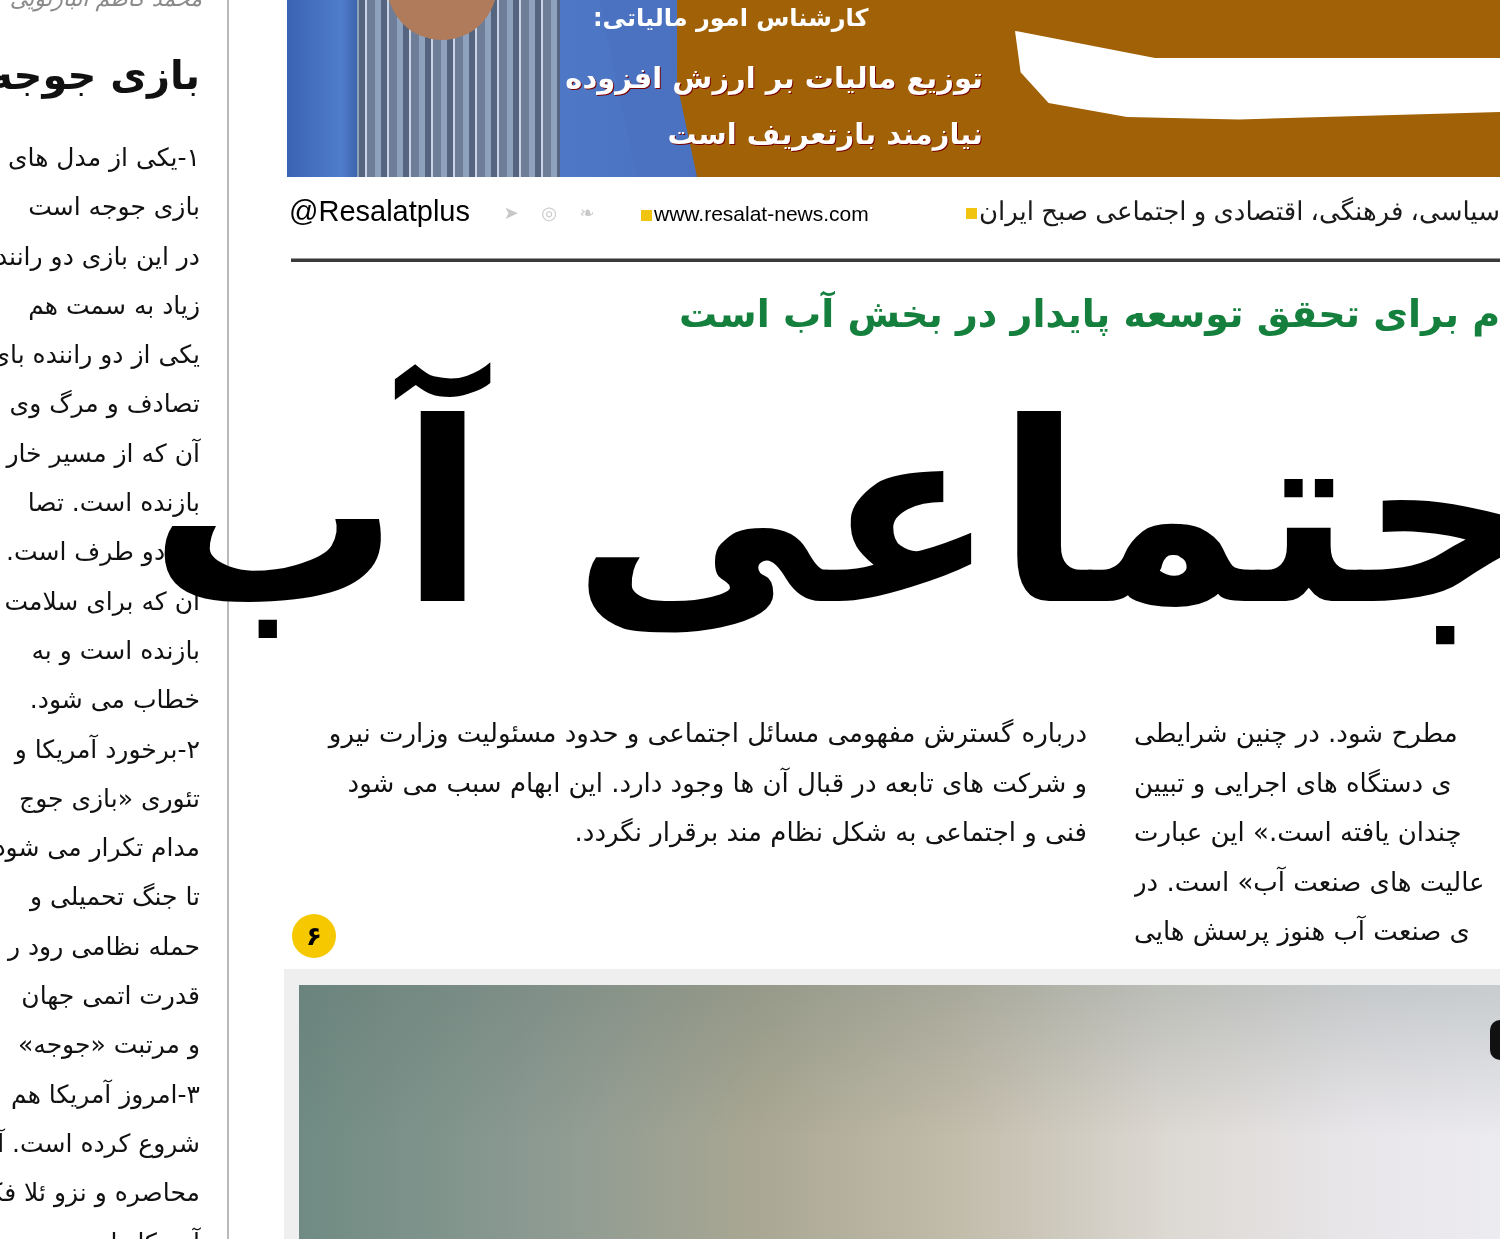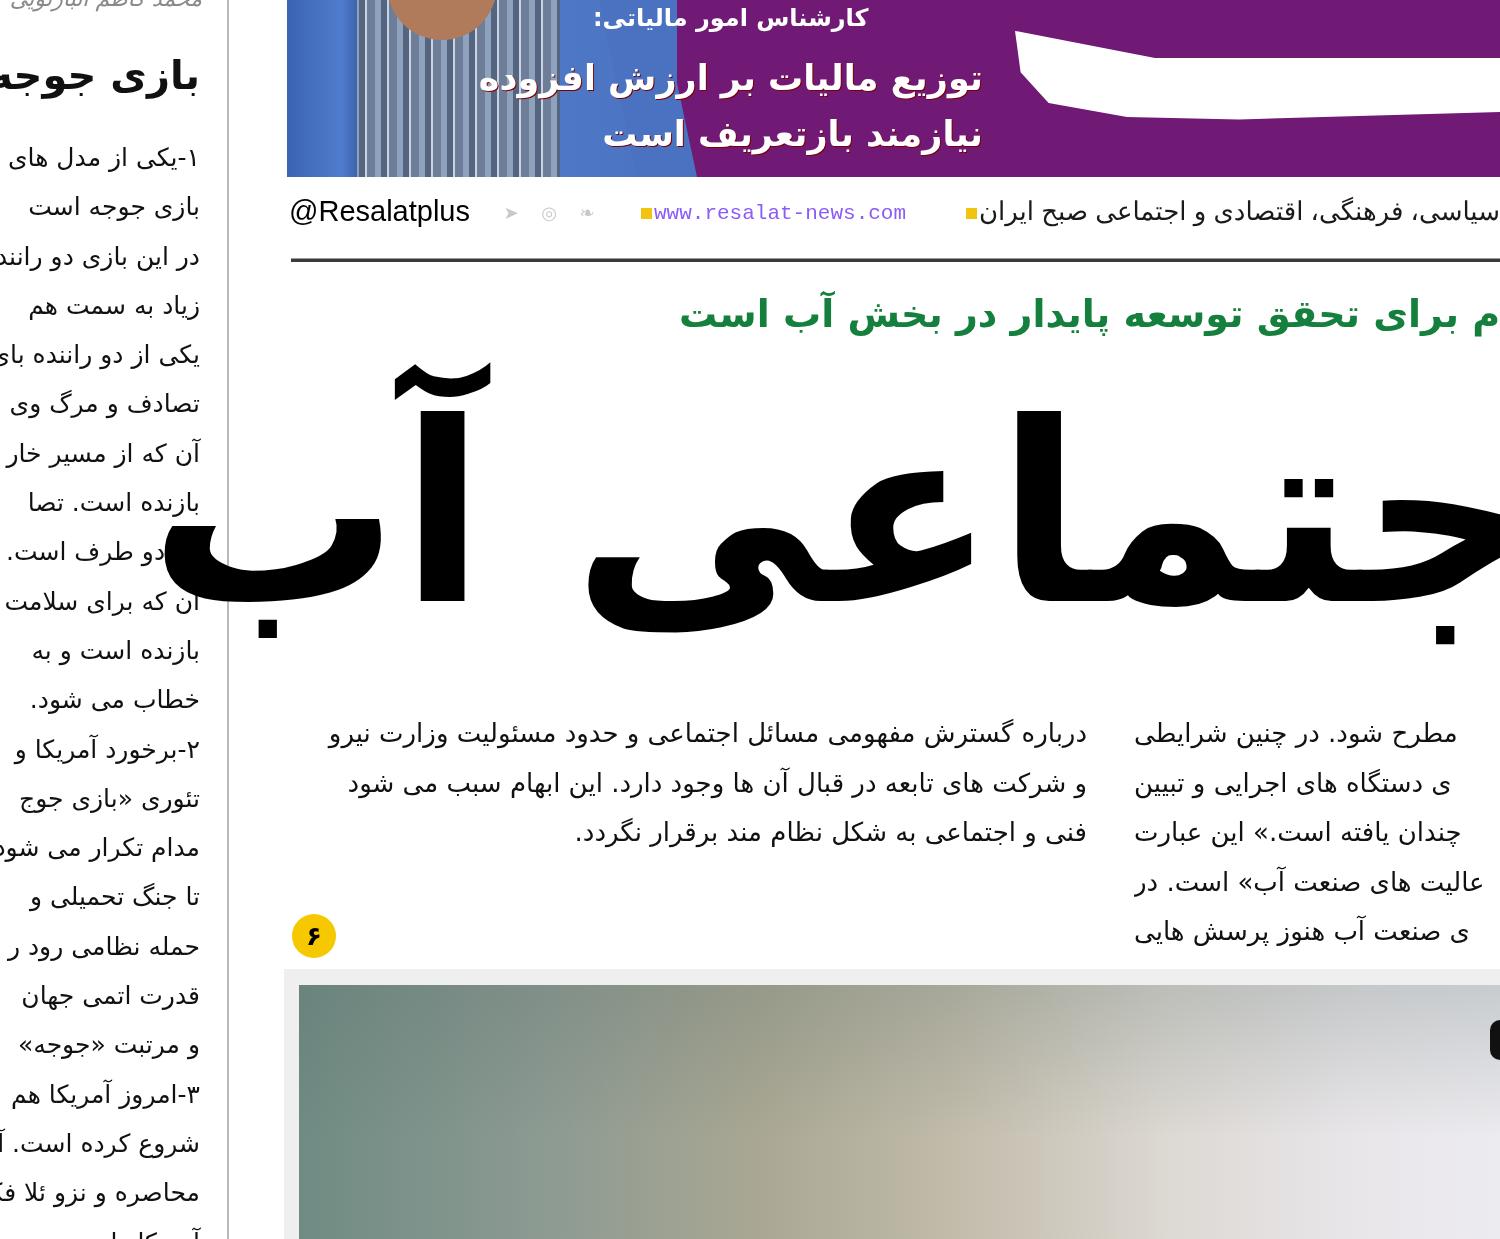--- a/index.html
+++ b/index.html
@@ -32,21 +32,21 @@
       text-align: right; color: #111;
     }
     .col-divider {
       position: absolute; left: 227px; top: 0; width: 2px; height: 1239px;
       background: #b9b9b9;
     }
 
     
     .banner {
       position: absolute; left: 287px; top: 0; width: 1213px; height: 177px;
-      background: #701a75; overflow: hidden;
+      background: #a16207; overflow: hidden;
     }
     .banner .photo {
       position: absolute; left: 0; top: 0; width: 390px; height: 177px;
       background:
         linear-gradient(90deg, #3b63b4 0%, #4f7ccc 14%, #3d64ad 18%, transparent 18%, transparent 70%, #4e78c6 70%, #4a72c0 100%),
         repeating-linear-gradient(90deg, #8fa2bd 0 6px, #56657f 6px 12px, #c9d3e3 12px 14px, #6e7e98 14px 22px),
         #6c7f9e;
       clip-path: polygon(0 0, 100% 0, 100% 100%, 0 100%);
     }
     .banner .photo .neck {
@@ -57,21 +57,21 @@
       position: absolute; left: 350px; top: 0; width: 60px; height: 177px;
       background: #4a72c0; transform: skewX(12deg); transform-origin: bottom left;
     }
     .banner .kicker {
       position: absolute; left: 306px; top: 4px; width: 540px;
       font-size: 24px; font-weight: bold; color: #ffffff; white-space: nowrap;
       text-align: left;
     }
     .banner .headline {
       position: absolute; left: 296px; top: 50px; width: 400px;
-      font-size: 35px; font-weight: bold; color: #fff; line-height: 56px;
+      font-size: 29px; font-weight: bold; color: #fff; line-height: 56px;
       text-shadow: 1px 1px 0 #7a0000;
     }
     .banner .headline div { text-align: right; white-space: nowrap; }
     .banner .swoosh {
       position: absolute; left: 728px; top: 25px; width: 560px; height: 118px;
       background: #fff;
       border-radius: 0 0 0 60px;
       clip-path: polygon(0 5%, 25% 28%, 100% 28%, 100% 72%, 40% 80%, 20% 78%, 6% 66%, 1% 40%);
     }
 
@@ -88,23 +88,22 @@
     }
     .infobar .social span {
       width: 24px; height: 24px; display: inline-flex; align-items: center;
       justify-content: center; color: #c8c8c8; font-size: 18px;
     }
     .infobar .sq {
       display: inline-block; width: 11px; height: 11px; background: #f1c40f;
       vertical-align: middle; margin: 0 2px;
     }
     .infobar .url {
-      position: absolute; left: 352px; top: 9px; font-size: 21px; color: #8b5cf6;
+      position: absolute; left: 352px; top: 9px; font-size: 21px; color: #000000;
       white-space: nowrap;
-      font-family: Liberation Mono, monospace;
     }
     .infobar .tagline {
       position: absolute; right: 0; top: 3px; font-size: 26px; color: #1a1a1a;
       white-space: nowrap;
     }
     .rule {
       position: absolute; left: 291px; top: 258px; width: 1209px; height: 3px;
       background: #3a3a3a; border-top: 1px solid #9a9a9a;
     }
 

